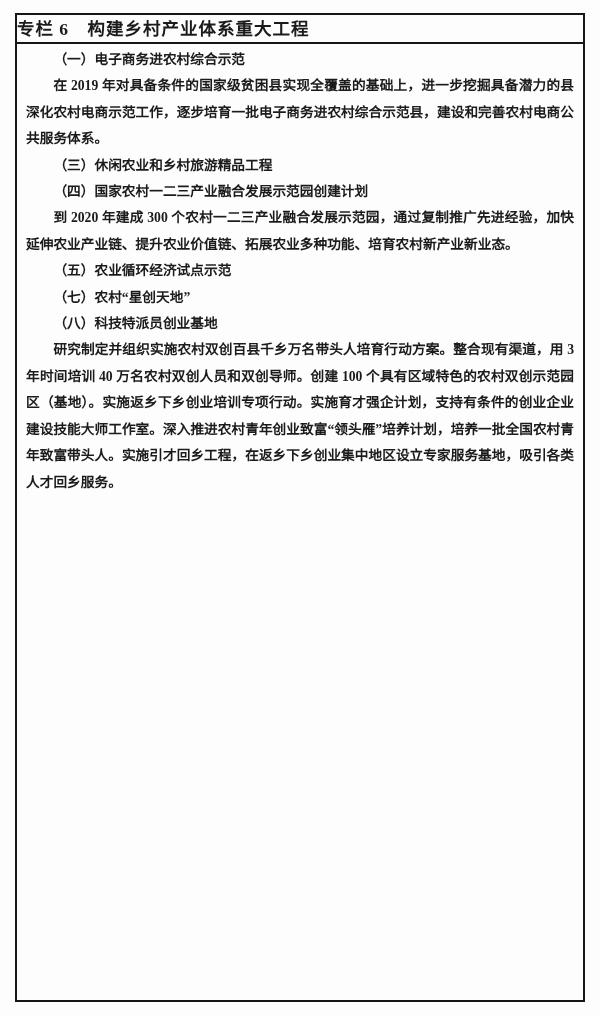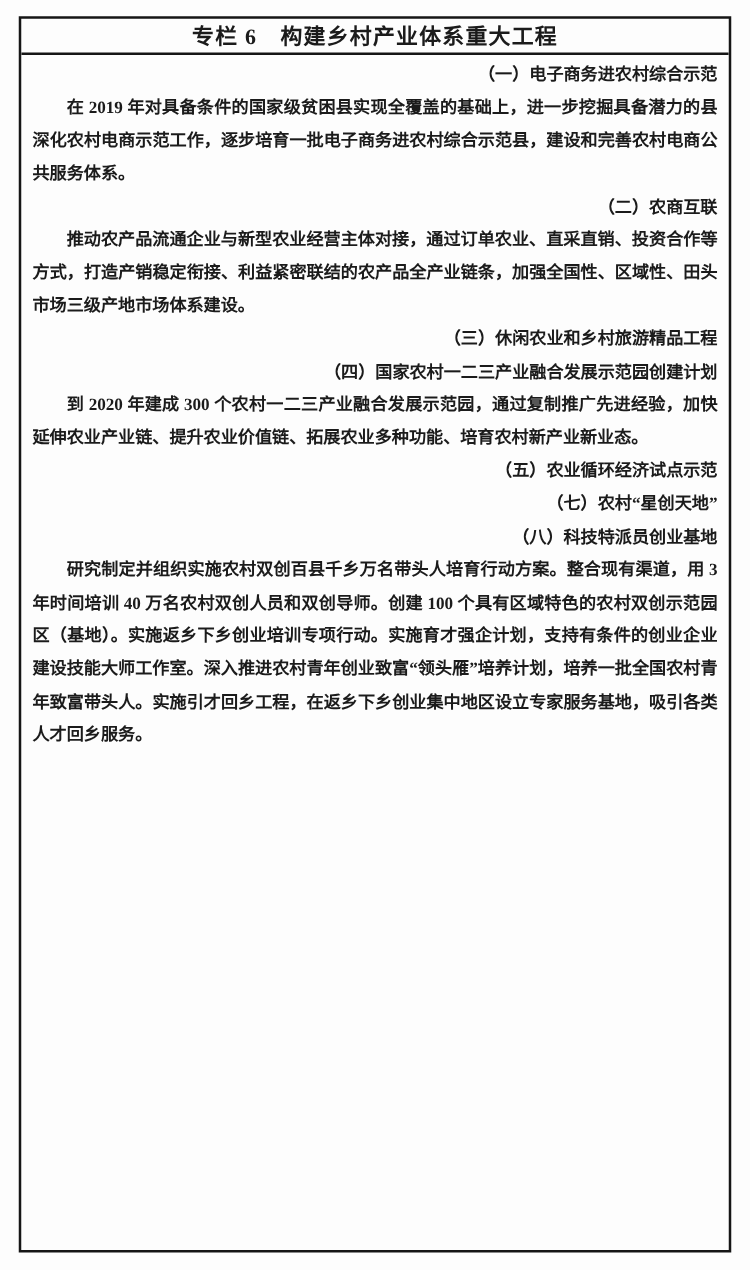--- a/index.html
+++ b/index.html
@@ -24,65 +24,60 @@
   .feature-box {
     width: 100%;
     height: 989px;
     border: 2px solid var(--border);
     overflow: hidden;
     background: var(--bg);
   }
   .box-title {
     height: 29px;
     line-height: 28px;
-    text-align: center;
     font-weight: bold;
     font-size: 17.5px;
     letter-spacing: 1px;
     border-bottom: 2px solid var(--border);
     white-space: nowrap;
   }
   .box-body {
     padding: 3px 9px 0 9px;
     font-size: 13.7px;
     line-height: 26.4px;
     font-weight: bold;
     text-align: justify;
     color: var(--text);
   }
   .section { margin: 0; }
   .section-heading {
     margin: 0;
     font-size: 13.7px;
     font-weight: bold;
     text-indent: 2em;
-    text-align: right;
+    text-align: left;
   }
   .section-paragraph {
     margin: 0;
     text-indent: 2em;
   }
 </style>
 </head>
 <body>
 
 <div class="page">
   <div class="feature-box">
     <div class="box-title">专栏 6　构建乡村产业体系重大工程</div>
     <div class="box-body">
 
       <div class="section">
         <h3 class="section-heading">（一）电子商务进农村综合示范</h3>
         <p class="section-paragraph">在 2019 年对具备条件的国家级贫困县实现全覆盖的基础上，进一步挖掘具备潜力的县深化农村电商示范工作，逐步培育一批电子商务进农村综合示范县，建设和完善农村电商公共服务体系。</p>
       </div>
 
-      <div class="section">
-        <h3 class="section-heading">（二）农商互联</h3>
-        <p class="section-paragraph">推动农产品流通企业与新型农业经营主体对接，通过订单农业、直采直销、投资合作等方式，打造产销稳定衔接、利益紧密联结的农产品全产业链条，加强全国性、区域性、田头市场三级产地市场体系建设。</p>
-      </div>
 
       <div class="section">
         <h3 class="section-heading">（三）休闲农业和乡村旅游精品工程</h3>
       </div>
 
       <div class="section">
         <h3 class="section-heading">（四）国家农村一二三产业融合发展示范园创建计划</h3>
         <p class="section-paragraph">到 2020 年建成 300 个农村一二三产业融合发展示范园，通过复制推广先进经验，加快延伸农业产业链、提升农业价值链、拓展农业多种功能、培育农村新产业新业态。</p>
       </div>
 

